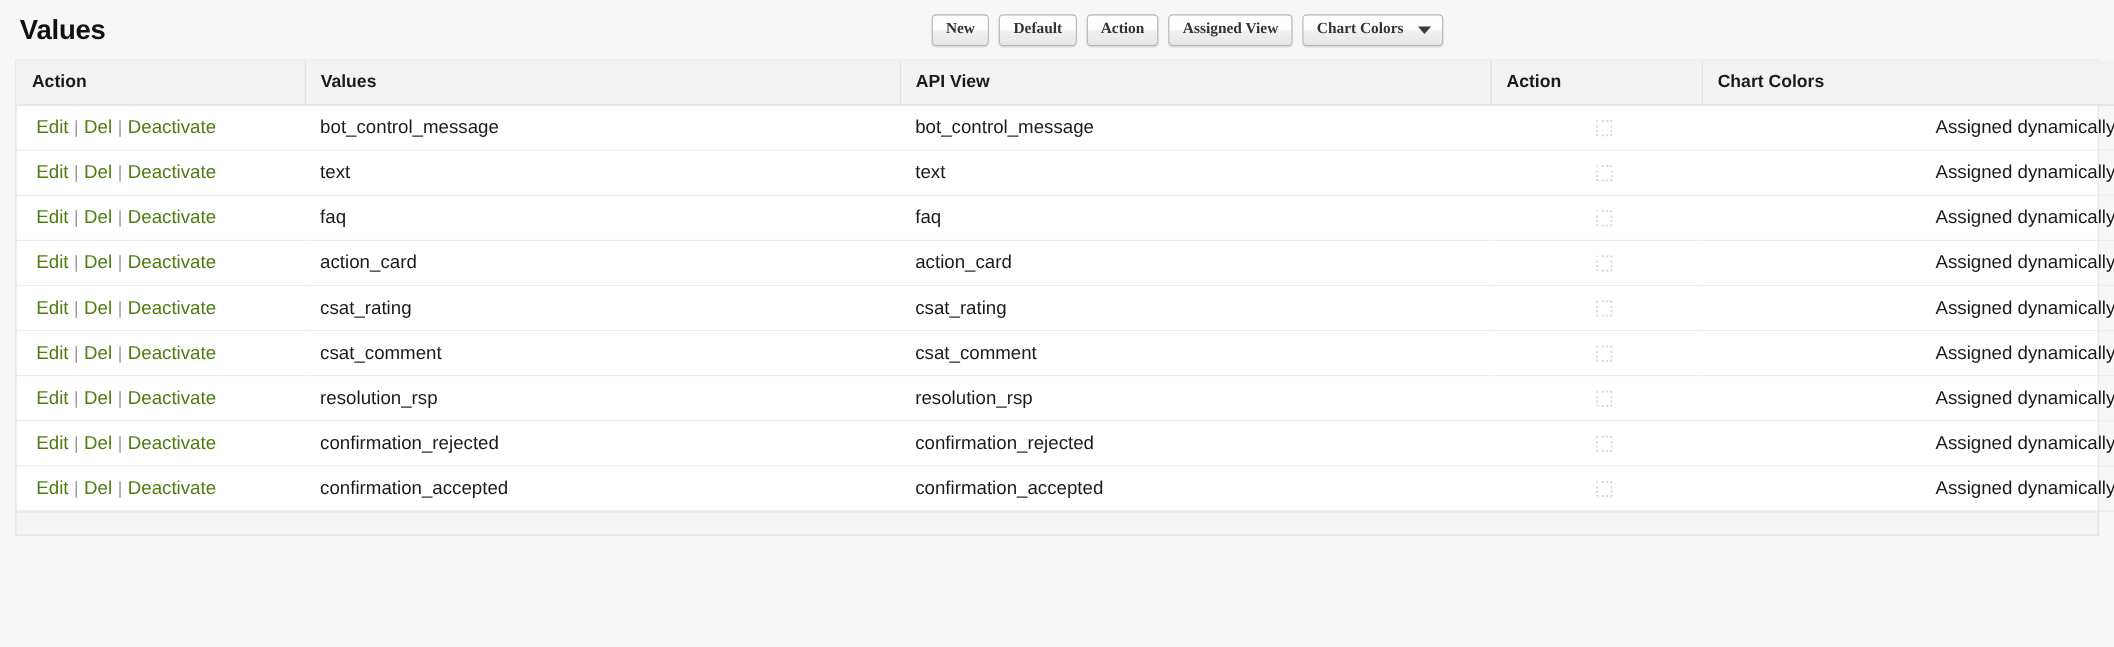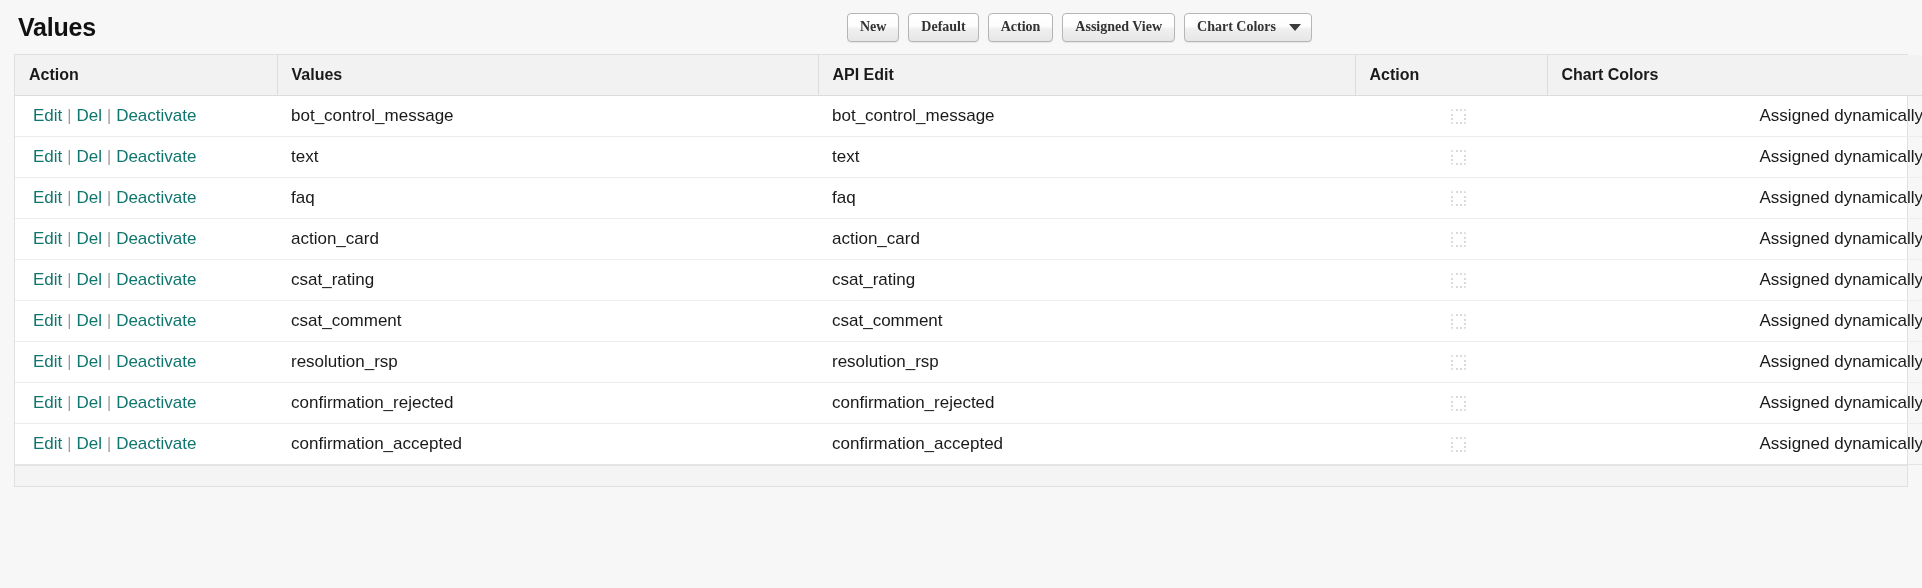--- a/index.html
+++ b/index.html
@@ -112,21 +112,21 @@
   .col-apiname  { width: 537px; }
   .col-default  { width: 192px; }
   .col-chart    { width: 376px; }
 
   
   th.col-default { text-align: center; padding-left: 0; }
 
   
   .action-cell { padding-left: 18px !important; }
   .action-link {
-    color: #0f766e;
+    color: #4d7c0f;
     font-size: 17px;
     text-decoration: none;
     cursor: pointer;
   }
   .sep {
     color: #9a9a9a;
     padding: 0 5px;
     font-size: 16px;
   }
 
@@ -176,21 +176,21 @@
     </button>
   </div>
 </div>
 
 <div class="table-wrap">
   <table class="values-table">
     <thead>
       <tr>
         <th class="col-action">Action</th>
         <th class="col-values">Values</th>
-        <th class="col-apiname">API Edit</th>
+        <th class="col-apiname">API View</th>
         <th class="col-default">Action</th>
         <th class="col-chart">Chart Colors</th>
       </tr>
     </thead>
     <tbody id="values-table-body">
         <tr>
           <td class="col-action action-cell"><a class="action-link">Edit</a><span class="sep">|</span><a class="action-link">Del</a><span class="sep">|</span><a class="action-link">Deactivate</a></td>
           <td class="col-values">bot_control_message</td>
           <td class="col-apiname">bot_control_message</td>
           <td class="col-default default-cell"><span class="chk"></span></td>

